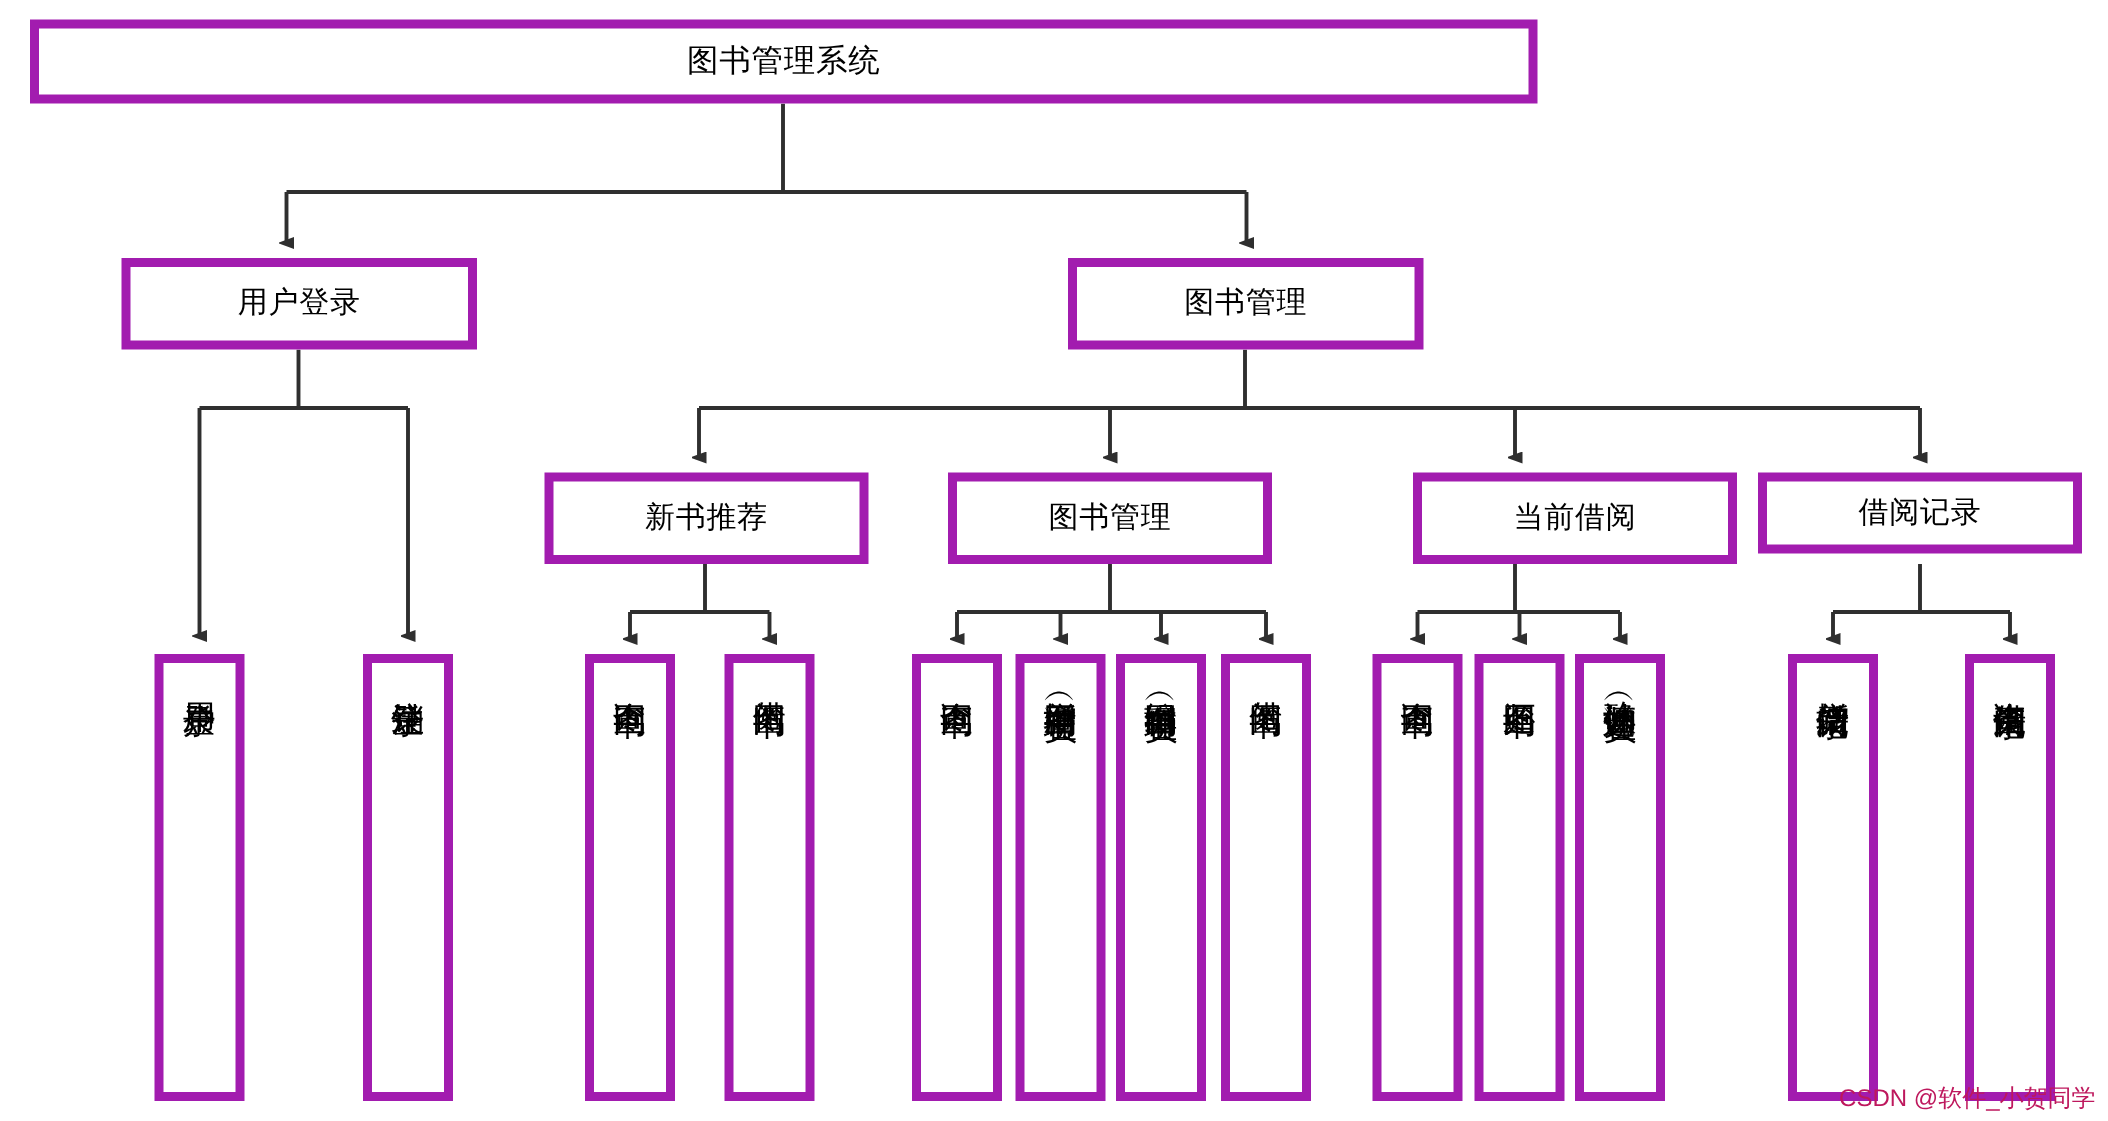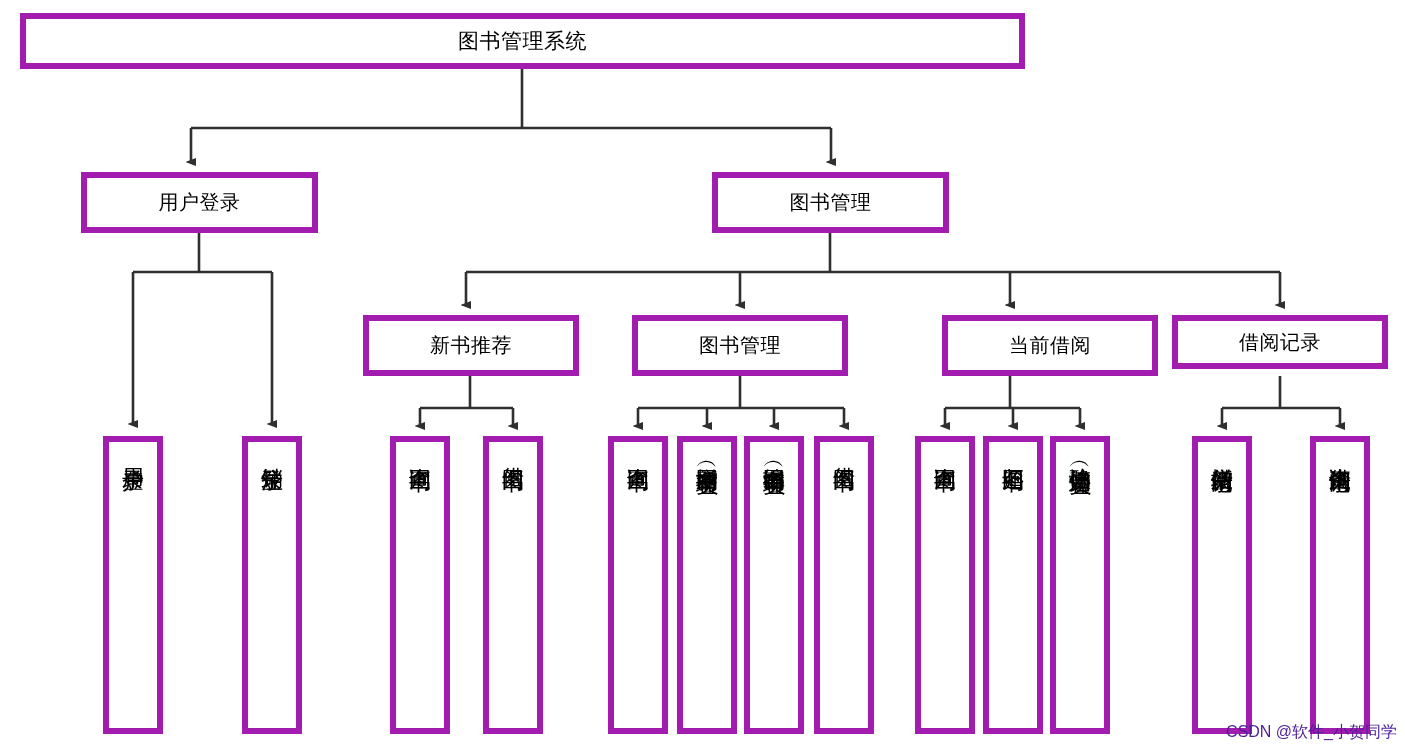--- a/index.html
+++ b/index.html
@@ -52,21 +52,21 @@
     font-size:22px;
     line-height:1.08;
     letter-spacing:1px;
     white-space:normal;
   }
   .watermark{
     position:absolute;
     right:8px;
     bottom:4px;
     font-size:16px;
-    color:#4c1d95;
+    color:#be185d;
     z-index:3;
     white-space:nowrap;
     font-family:"Liberation Sans","DejaVu Sans",sans-serif;
     margin-top:37px;
   }
 </style>
 </head>
 <body>
 
 <div id="canvas">

